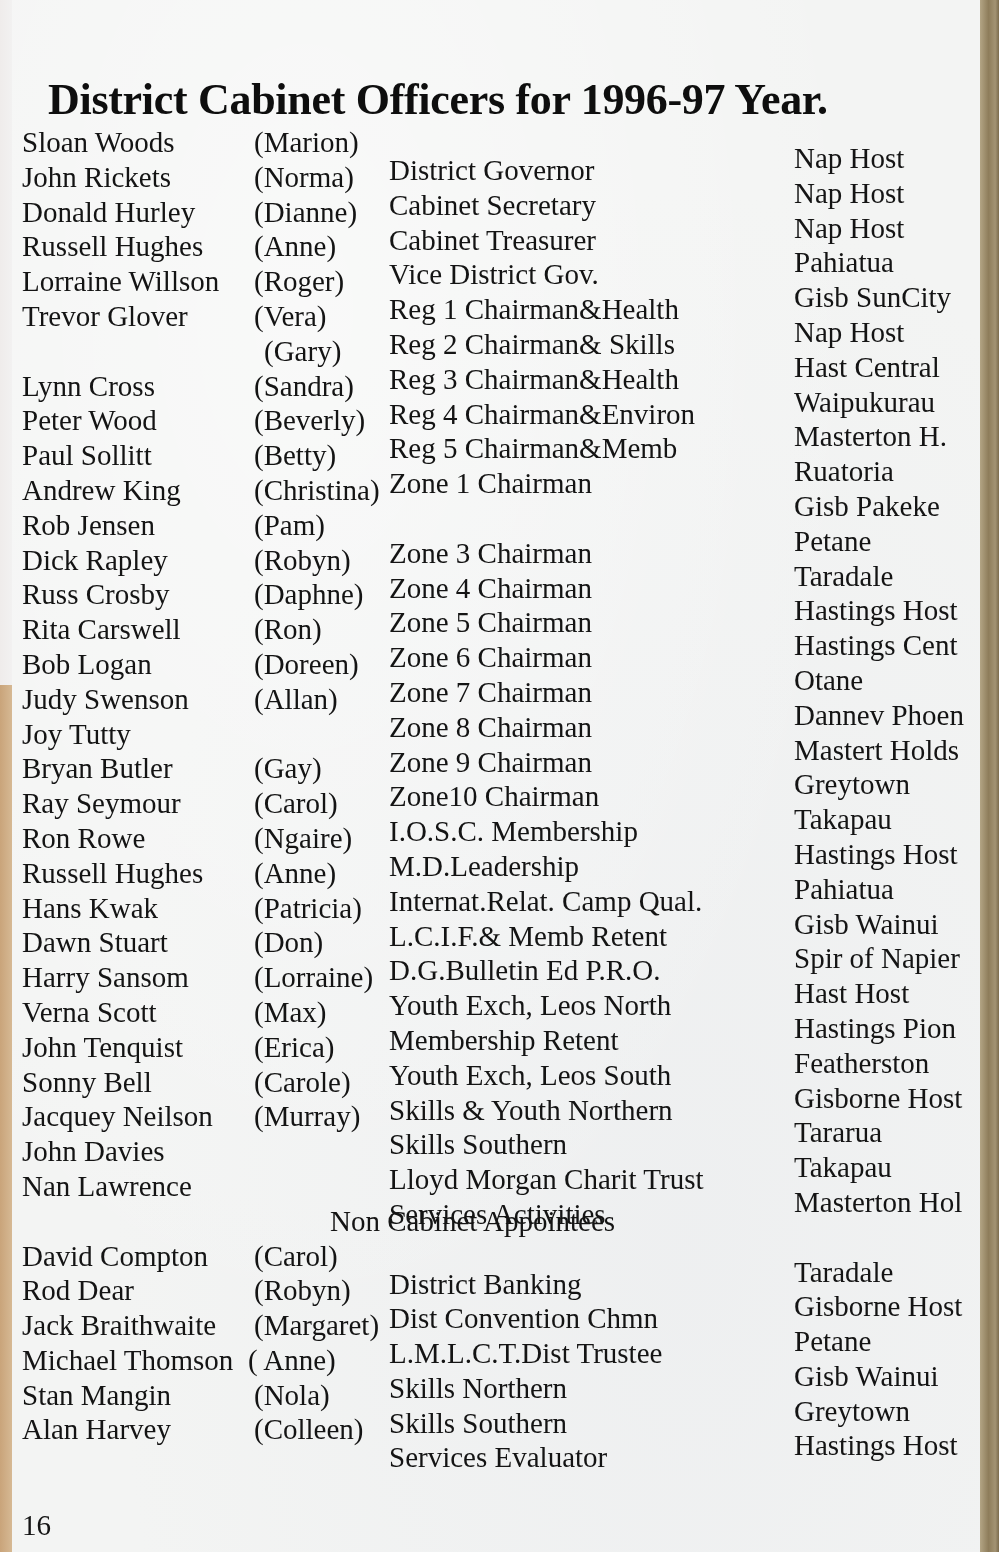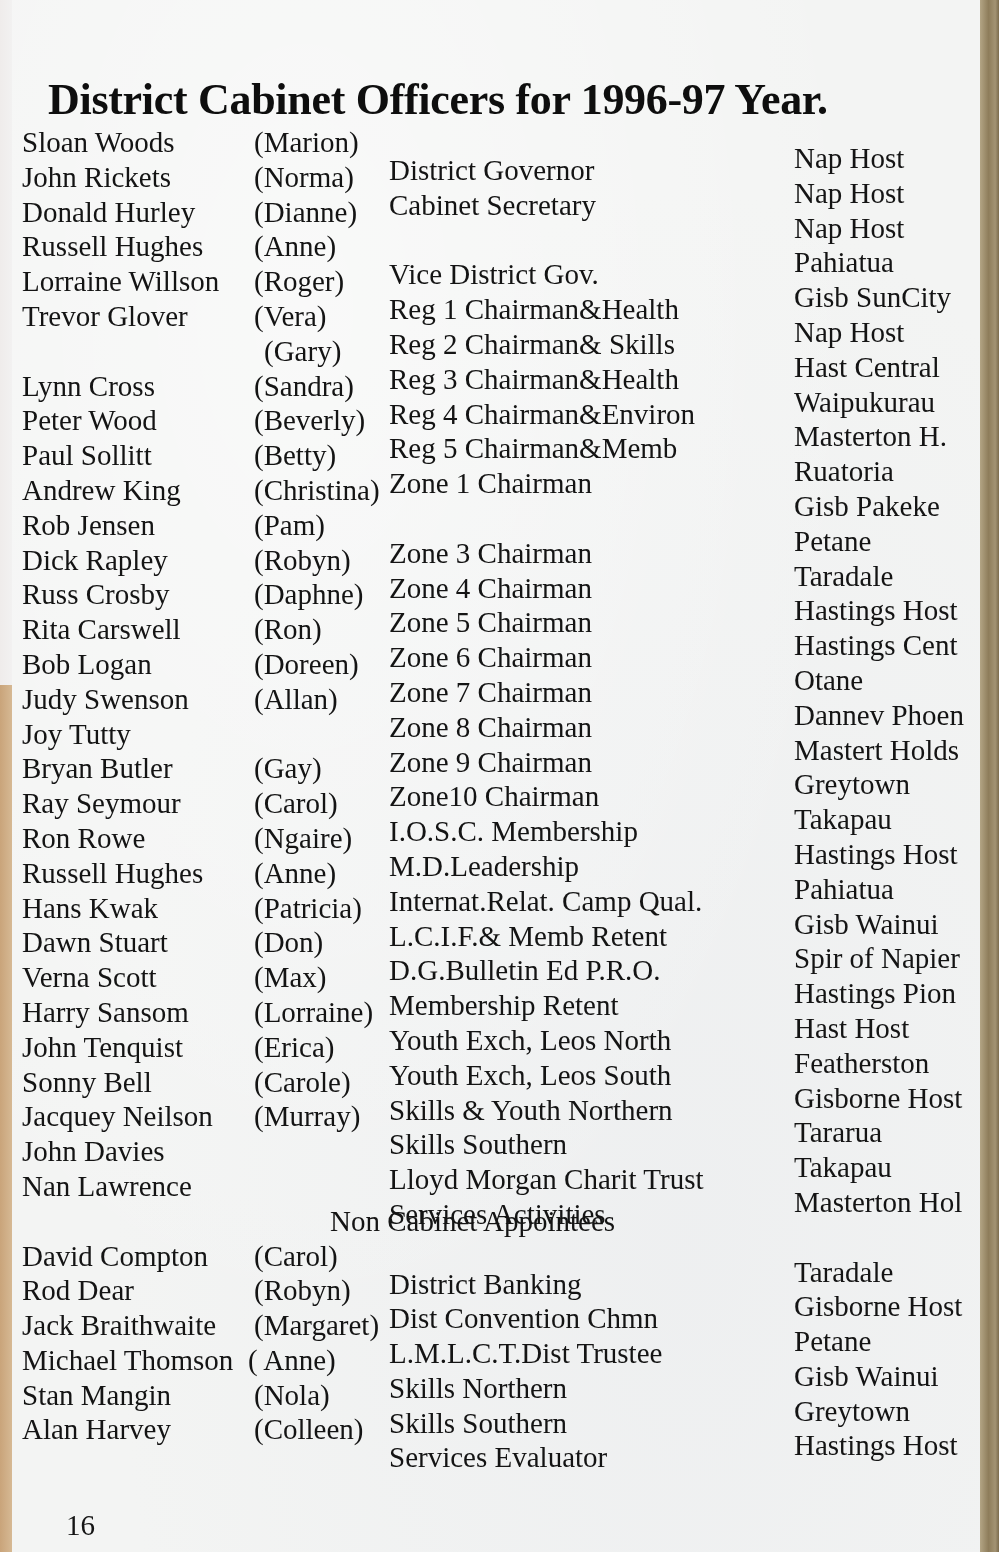--- a/index.html
+++ b/index.html
@@ -42,21 +42,21 @@
   .c { position: absolute; top: 0; }
   .c-name { left: 22px; }
   .c-spouse { left: 254px; }
   .c-role { left: 389px; margin-top: 28px; }
   .c-club { left: 794px; margin-top: 16px; }
   .subhead {
     position: relative; height: 34.8px; font-size: 29px; line-height: 35px;
   }
   .subhead span { position: absolute; left: 330px; white-space: nowrap; }
   .page-number {
-    position: absolute; left: 22px; top: 1508px; font-size: 29px; line-height: 35px; margin-left: 44px;
+    position: absolute; left: 22px; top: 1508px; font-size: 29px; line-height: 35px;
   }
 </style>
 </head>
 <body>
 
 <div class="left-strip"></div>
 <div class="left-strip-lower"></div>
 
 <div class="page"></div>
 <div class="spine"></div>
@@ -73,20 +73,21 @@
   </div>
       <div class="row">
     <span class="c c-name">John Rickets</span>
     <span class="c c-spouse">(Norma)</span>
     <span class="c c-role">Cabinet Secretary</span>
     <span class="c c-club">Nap Host</span>
   </div>
       <div class="row">
     <span class="c c-name">Donald Hurley</span>
     <span class="c c-spouse">(Dianne)</span>
+    <span class="c c-role">Cabinet Treasurer</span>
     <span class="c c-club">Nap Host</span>
   </div>
       <div class="row">
     <span class="c c-name">Russell Hughes</span>
     <span class="c c-spouse">(Anne)</span>
     <span class="c c-role">Vice District Gov.</span>
     <span class="c c-club">Pahiatua</span>
   </div>
       <div class="row">
     <span class="c c-name">Lorraine Willson</span>
@@ -200,32 +201,32 @@
     <span class="c c-role">L.C.I.F.&amp; Memb Retent</span>
     <span class="c c-club">Gisb Wainui</span>
   </div>
       <div class="row">
     <span class="c c-name">Dawn Stuart</span>
     <span class="c c-spouse">(Don)</span>
     <span class="c c-role">D.G.Bulletin Ed P.R.O.</span>
     <span class="c c-club">Spir of Napier</span>
   </div>
       <div class="row">
+    <span class="c c-name">Harry Sansom</span>
+    <span class="c c-spouse">(Lorraine)</span>
+    <span class="c c-role">Youth Exch, Leos North</span>
+    <span class="c c-club">Hast Host</span>
+  </div>
+      <div class="row">
     <span class="c c-name">Verna Scott</span>
     <span class="c c-spouse">(Max)</span>
     <span class="c c-role">Membership Retent</span>
     <span class="c c-club">Hastings Pion</span>
   </div>
       <div class="row">
-    <span class="c c-name">Harry Sansom</span>
-    <span class="c c-spouse">(Lorraine)</span>
-    <span class="c c-role">Youth Exch, Leos North</span>
-    <span class="c c-club">Hast Host</span>
-  </div>
-      <div class="row">
     <span class="c c-name">John Tenquist</span>
     <span class="c c-spouse">(Erica)</span>
     <span class="c c-role">Youth Exch, Leos South</span>
     <span class="c c-club">Featherston</span>
   </div>
       <div class="row">
     <span class="c c-name">Sonny Bell</span>
     <span class="c c-spouse">(Carole)</span>
     <span class="c c-role">Skills &amp; Youth Northern</span>
     <span class="c c-club">Gisborne Host</span>

